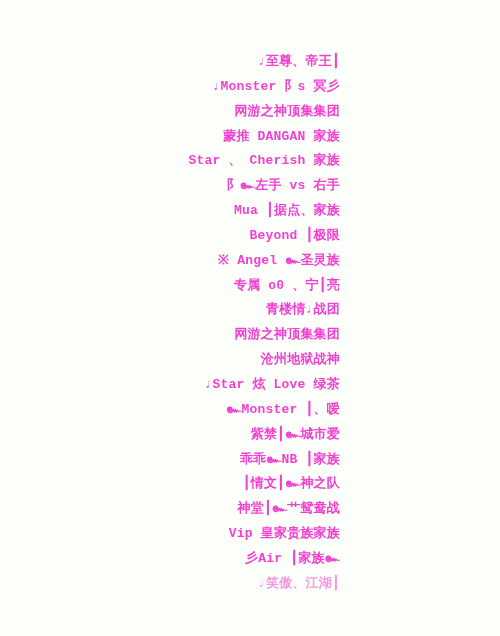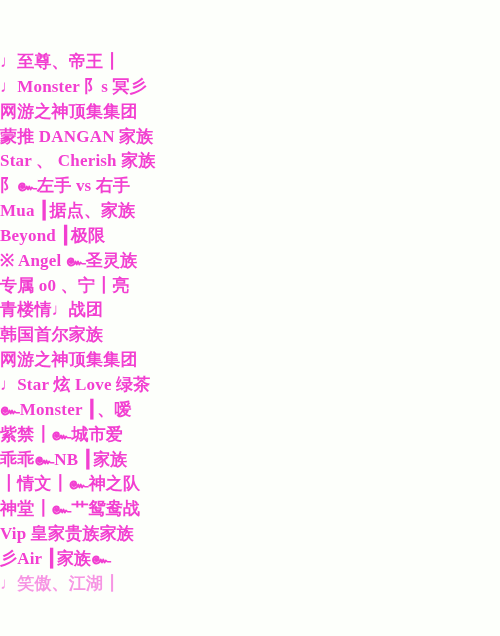--- a/index.html
+++ b/index.html
@@ -27,29 +27,29 @@
     list-style: none;
     margin: 0;
     padding: 0;
     position: absolute;
     top: 50px;
     left: 0;
     width: 340px;
   }
   .name-item {
     display: block;
-    text-align: left;
+    text-align: right;
     color: #f23fd1;
-    font-size: 17px;
+    font-size: 13px;
     font-weight: bold;
     line-height: 24.85px;
     height: 24.85px;
     white-space: nowrap;
     letter-spacing: 0.2px;
-    font-family: Liberation Serif, serif;
+    font-family: Liberation Mono, monospace;
   }
   .name-item.faded {
     opacity: 0.55;
   }
   .clip-bottom {
     position: absolute;
     left: 0;
     top: 630px;
     width: 500px;
     height: 6px;
@@ -66,22 +66,22 @@
     <li class="name-item">♩Monster 阝s 冥彡</li>
     <li class="name-item">网游之神顶集集团</li>
     <li class="name-item">蒙推 DANGAN 家族</li>
     <li class="name-item">Star 、 Cherish 家族</li>
     <li class="name-item">阝๛左手 vs 右手</li>
     <li class="name-item">Mua ┃据点、家族</li>
     <li class="name-item">Beyond ┃极限</li>
     <li class="name-item">※ Angel ๛圣灵族</li>
     <li class="name-item">专属 o0 、宁┃亮</li>
     <li class="name-item">青楼情♩战团</li>
-    <li class="name-item">韩国首尔家族</li>
     <li class="name-item">网游之神顶集集团</li>
+    <li class="name-item">沧州地狱战神</li>
     <li class="name-item">♩Star 炫 Love 绿茶</li>
     <li class="name-item">๛Monster ┃、嗳</li>
     <li class="name-item">紫禁┃๛城市爱</li>
     <li class="name-item">乖乖๛NB ┃家族</li>
     <li class="name-item">┃情文┃๛神之队</li>
     <li class="name-item">神堂┃๛艹鸳鸯战</li>
     <li class="name-item">Vip 皇家贵族家族</li>
     <li class="name-item">彡Air ┃家族๛</li>
     <li class="name-item faded">♩笑傲、江湖┃</li>
   </ul>

